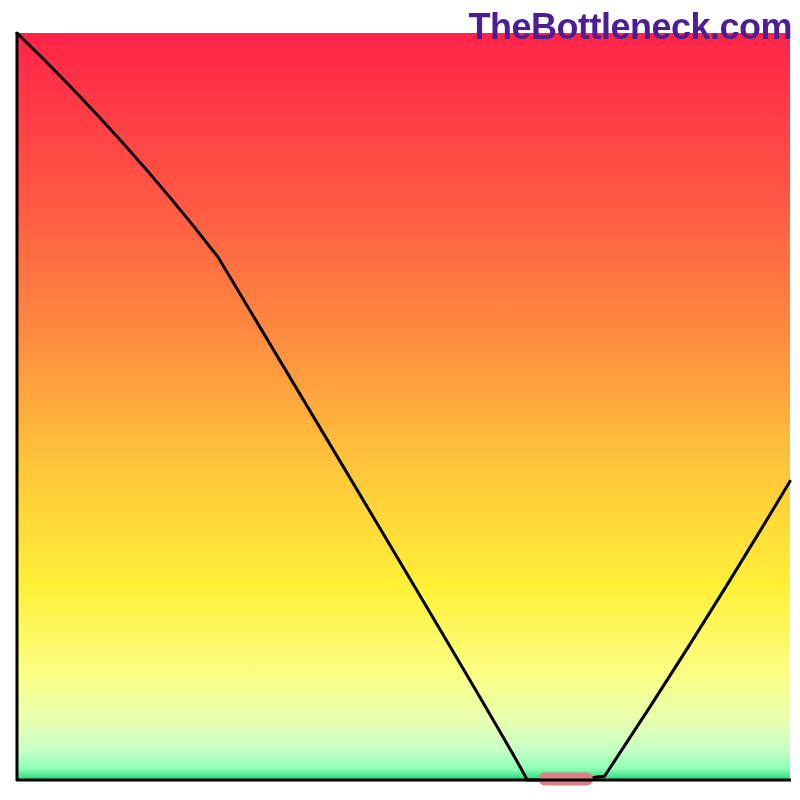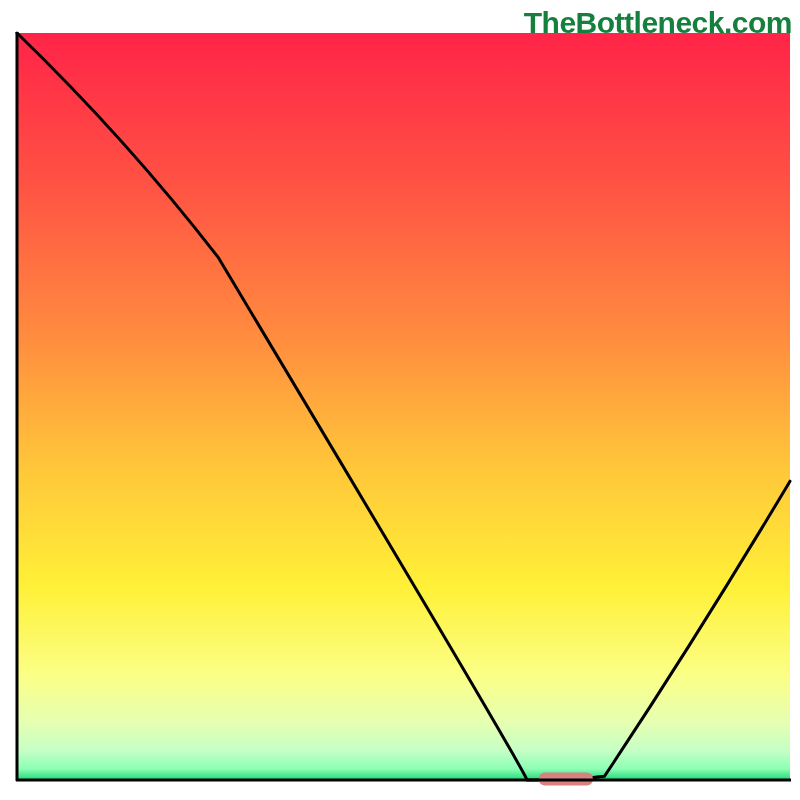--- a/index.html
+++ b/index.html
@@ -13,23 +13,23 @@
   }
   .chart-wrap {
     width: 800px;
     height: 800px;
     position: relative;
   }
   .watermark {
     position: absolute;
     top: 6px;
     right: 8px;
-    font-size: 30px;
+    font-size: 36px;
     font-weight: 600;
-    color: #15803d;
+    color: #4c1d95;
     letter-spacing: -0.5px;
     user-select: none;
   }
   svg {
     display: block;
   }
 </style>
 </head>
 <body>
 

